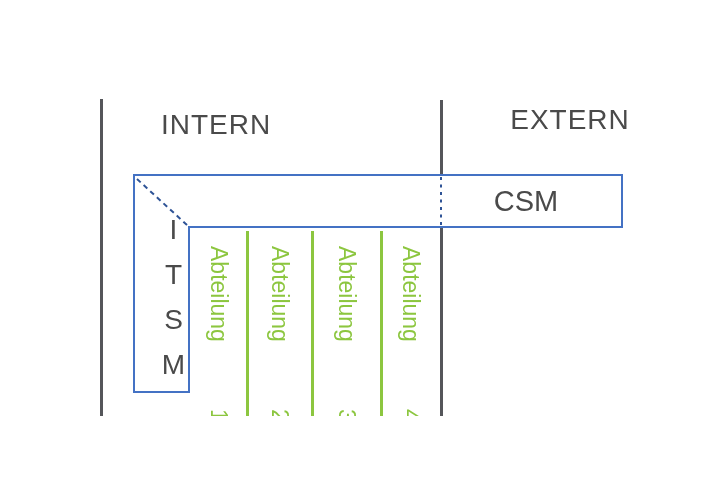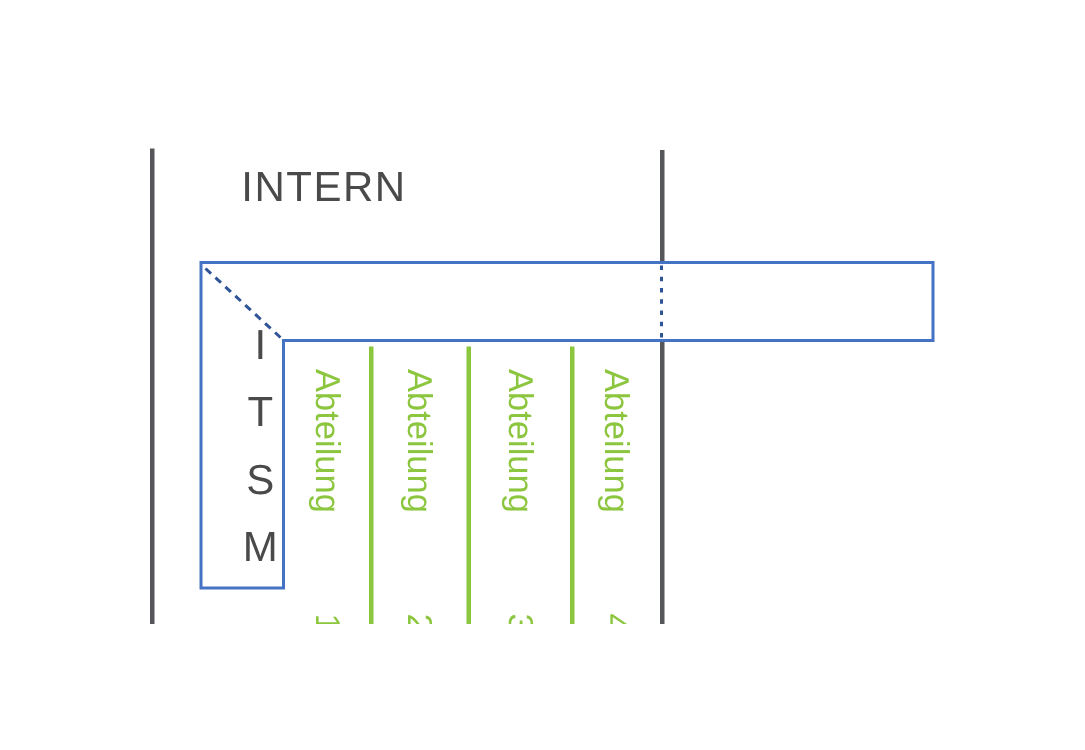--- a/index.html
+++ b/index.html
@@ -114,27 +114,29 @@
 </head>
 <body>
 
 <div id="canvas">
 
   <div id="divider-left" class="vline"></div>
   <div id="divider-right-top" class="vline"></div>
   <div id="divider-right-bottom" class="vline"></div>
 
   <div id="label-intern" class="zone-label">INTERN</div>
+  <div id="label-extern" class="zone-label">EXTERN</div>
 
   <svg id="outline-layer" class="abs" width="723" height="500" viewBox="0 0 723 500">
     <path d="M 134 175 H 622 V 227 H 189 V 392 H 134 Z" fill="none" stroke-width="2" stroke="#4472c4"></path>
     <line x1="137" y1="179" x2="187" y2="225" stroke-width="2" stroke-dasharray="5 4" stroke="#2e5396"></line>
     <line x1="441" y1="177" x2="441" y2="226" stroke-width="2" stroke-dasharray="3 4.5" stroke="#2e5396"></line>
   </svg>
 
+  <div id="label-csm" class="bar-label">CSM</div>
 
   <div id="label-itsm">ITSM</div>
 
   <div id="green-line-1" class="green-line"></div>
   <div id="green-line-2" class="green-line"></div>
   <div id="green-line-3" class="green-line"></div>
 
   <div id="columns">
 
       <div class="col">

